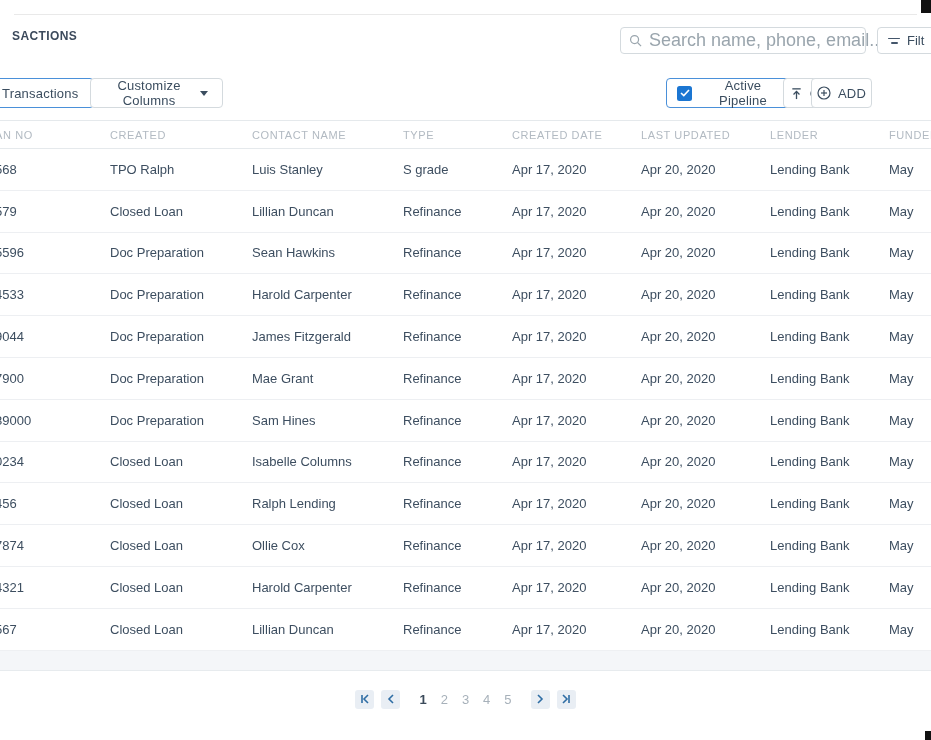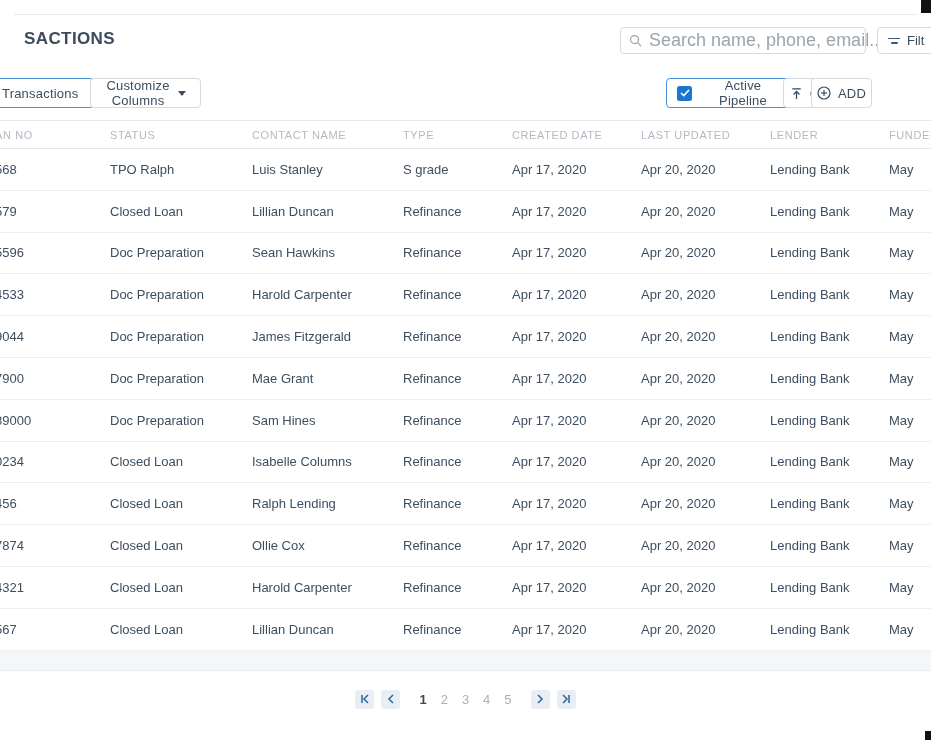--- a/index.html
+++ b/index.html
@@ -4,21 +4,21 @@
 <style>
   * { margin:0; padding:0; box-sizing:border-box; }
   html,body { width:931px; height:740px; overflow:hidden; background:#ffffff;
               font-family:"Liberation Sans", sans-serif; }
   .page { position:relative; width:931px; height:740px; background:#fff; overflow:hidden; }
 
   .hairline-top { position:absolute; top:14px; left:14px; width:903px; height:1px; background:#e9e9e9; }
   .corner-tr { position:absolute; top:0; left:921px; width:10px; height:13px; background:#111; }
   .corner-br { position:absolute; top:731px; left:925px; width:6px; height:9px; background:#111; }
 
-  .page-title { position:absolute; top:29px; left:24px; font-size:17px; font-weight:700;
+  .page-title { position:absolute; top:29px; left:12px; font-size:12px; font-weight:700;
                 color:#3c4a5c; letter-spacing:.4px; }
 
   
   .search-box { position:absolute; top:27px; left:620px; width:246px; height:27px;
                 border:1px solid #d4dade; border-radius:4px; background:#fff;
                 display:flex; align-items:center; padding:0 8px; gap:7px; }
   .search-box input { border:none; outline:none; flex:1; font-size:18px; color:#a16207;
                       font-family:"Liberation Sans", sans-serif; background:transparent; }
   .search-box input::placeholder { color:#9aa5ad; }
   .filter-btn { position:absolute; top:27px; left:877px; width:72px; height:27px;
@@ -27,21 +27,21 @@
                 font-size:13px; color:#3b4d5f; cursor:pointer; }
   .filter-icon { display:inline-flex; flex-direction:column; gap:3px; }
   .filter-icon i { display:block; height:1.5px; background:#44566b; border-radius:1px; }
   .filter-icon i:nth-child(1){ width:12px; } .filter-icon i:nth-child(2){ width:7px; margin-left:2.5px; }
 
   
   .btn { position:absolute; top:78px; height:30px; background:#fff; border:1px solid #d4dade;
          border-radius:4px; display:flex; align-items:center; justify-content:center;
          font-size:13px; color:#3b4d5f; letter-spacing:.2px; cursor:pointer; gap:7px; }
   .btn-tab { left:-14px; padding:0 15px; border-color:#4a90d9; }
-  .btn-customize { left:90px; width:111px; justify-content:space-between; padding:0 14px; }
+  .btn-customize { left:90px; width:133px; justify-content:space-between; padding:0 14px; }
   .caret { width:0; height:0; border-left:4px solid transparent; border-right:4px solid transparent;
            border-top:5px solid #3b4d5f; }
   .btn-pipeline { left:666px; width:132px; border-color:#4a90d9; padding:0 10px; justify-content:flex-start; }
   .checkbox { width:15px; height:15px; background:#1b76d2; border-radius:2.5px;
               display:flex; align-items:center; justify-content:center; flex:none; }
   .btn-csv { left:783px; width:61px; } .btn-add { left:811px; width:61px; }
 
   
   .table { position:absolute; top:120px; left:0; width:931px; height:551px; overflow:hidden;
            border-top:1px solid #e5e9ec; }
@@ -131,21 +131,21 @@
           <line x1="7" y1="4" x2="7" y2="10" stroke="#3b4d5f" stroke-width="1.2"></line>
           <line x1="4" y1="7" x2="10" y2="7" stroke="#3b4d5f" stroke-width="1.2"></line>
         </svg>
     </span>
     <span>ADD</span>
   </button>
 
   <div class="table">
     <div class="thead">
         <div class="cell"><span class="clip-left">AN NO</span></div>
-        <div class="cell"><span>STATUS</span></div>
+        <div class="cell"><span>CREATED</span></div>
         <div class="cell"><span>CONTACT NAME</span></div>
         <div class="cell"><span>TYPE</span></div>
         <div class="cell"><span>CREATED DATE</span></div>
         <div class="cell"><span>LAST UPDATED</span></div>
         <div class="cell"><span>LENDER</span></div>
         <div class="cell"><span>FUNDED</span></div>
       </div>
     <div>
         <div class="trow">
           <div class="cell"><span class="clip-left">568</span></div>

